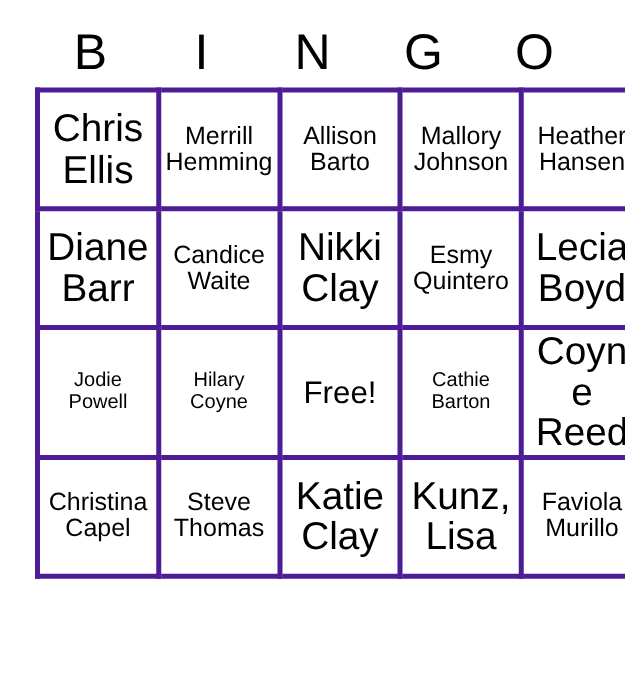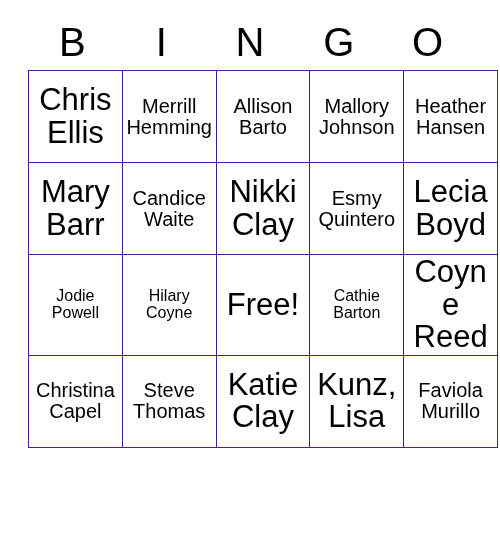--- a/index.html
+++ b/index.html
@@ -39,40 +39,40 @@
     letter-spacing: 0;
   }
 
   
   #grid {
     width: 444px;
     border-collapse: collapse;
     table-layout: fixed;
   }
   #grid td {
-    border: 1px solid #4c1d95;
+    border: 4px solid #4c1d95;
     width: 88.8px;
     height: 89px;
     padding: 1px 2px;
     text-align: center;
     vertical-align: middle;
     overflow: hidden;
   }
   .cell-text {
     display: block;
     line-height: 1.05;
     word-wrap: break-word;
   }
 
   
   .sz-xl { font-size: 31px; }
   .sz-lg { font-size: 20px; }
   .sz-md { font-size: 16px; }
   .sz-sm { font-size: 20px; }
-  .free  { font-size: 31px; }
+  .free  { font-size: 25px; }
 </style>
 </head>
 <body>
 
 <div id="card">
 
   <div id="header">
     <div class="header-cell">B</div>
     <div class="header-cell">I</div>
     <div class="header-cell">N</div>
@@ -94,21 +94,21 @@
           </td>
           <td>
             <span class="cell-text sz-sm">Mallory Johnson</span>
           </td>
           <td>
             <span class="cell-text sz-sm">Heather Hansen</span>
           </td>
         </tr>
         <tr>
           <td>
-            <span class="cell-text sz-xl">Mary Barr</span>
+            <span class="cell-text sz-xl">Diane Barr</span>
           </td>
           <td>
             <span class="cell-text sz-sm">Candice Waite</span>
           </td>
           <td>
             <span class="cell-text sz-xl">Nikki Clay</span>
           </td>
           <td>
             <span class="cell-text sz-sm">Esmy Quintero</span>
           </td>

